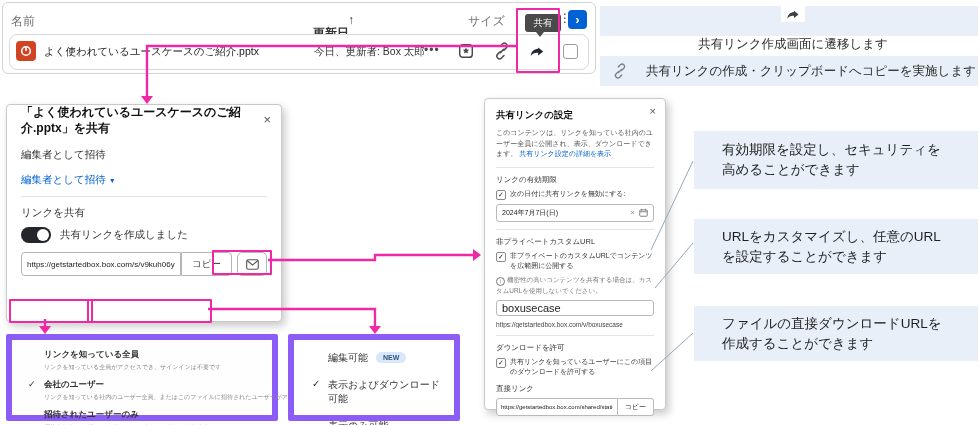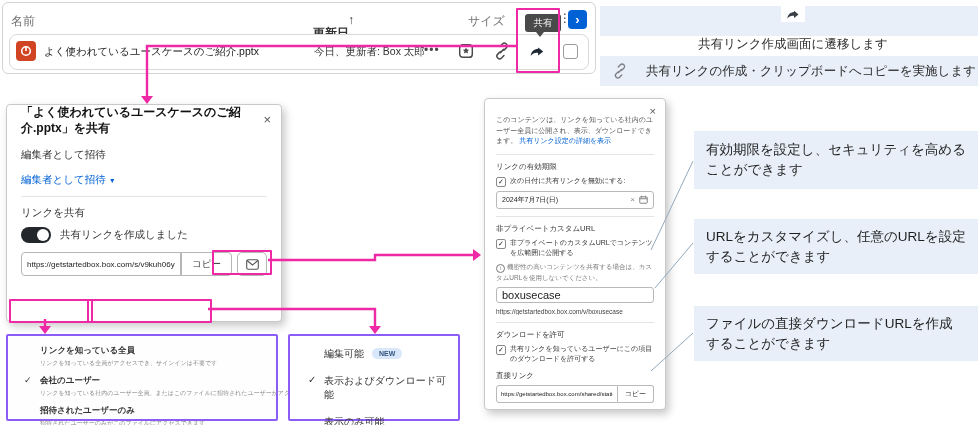--- a/index.html
+++ b/index.html
@@ -43,21 +43,21 @@
   hr.dlg{border:none;border-top:1px solid #e3e3e3;margin:9px 0;}
   .togglerow{display:flex;align-items:center;gap:9px;margin-top:7px;}
   .toggle{width:30px;height:16px;border-radius:8px;background:#23272b;position:relative;flex:0 0 auto;}
   .toggle .knob{position:absolute;right:2px;top:2px;width:12px;height:12px;border-radius:50%;background:#fff;}
   .urlrow{display:flex;margin-top:9px;gap:5px;}
   .url-input{flex:1;min-width:0;height:24px;box-sizing:border-box;border:1px solid #b5b5b5;border-radius:4px 0 0 4px;padding:0 5px;font-size:8px;color:#222;font-family:inherit;}
   .copybtn{height:24px;box-sizing:border-box;border:1px solid #b5b5b5;border-radius:0 4px 4px 0;background:#fff;font-size:9.5px;color:#333;padding:0 10px;margin-left:-5px;}
   .mailbtn{width:30px;height:24px;box-sizing:border-box;border:1px solid #b5b5b5;border-radius:5px;background:#fff;display:flex;align-items:center;justify-content:center;}
   .ddtext{font-size:9.5px;color:#0061d5;white-space:nowrap;}
   
-  .optpanel{background:#fefefe;border:2px solid #8b5cf6;border-radius:2px;box-sizing:border-box;z-index:2;}
+  .optpanel{background:#fefefe;border:6px solid #8b5cf6;border-radius:2px;box-sizing:border-box;z-index:2;}
   .audpanel{left:6px;top:334px;width:272px;height:87px;padding:9px 10px;}
   .opt{position:relative;padding-left:22px;margin-bottom:7px;}
   .opt .ck{position:absolute;left:6px;top:0;font-size:9px;color:#333;}
   .opt-title{font-size:8.5px;font-weight:bold;color:#333;}
   .opt-desc{font-size:6px;color:#8a8a8a;margin-top:2px;}
   .permpanel{left:288px;top:334px;width:172px;height:87px;padding:11px 8px;background:#fff;}
   .popt{position:relative;padding-left:26px;margin-bottom:13px;font-size:10px;color:#333;}
   .popt .ck{position:absolute;left:10px;top:0;font-size:10px;color:#333;}
   .newbadge{display:inline-block;margin-left:8px;background:#d9e7fb;color:#33557d;font-size:7px;font-weight:bold;border-radius:8px;padding:2px 7px;vertical-align:1px;}
   
@@ -72,21 +72,21 @@
   .s-field{margin-top:4px;height:18px;border:1px solid #b9b9b9;border-radius:3px;display:flex;align-items:center;padding:0 5px;font-size:7px;color:#222;background:#fff;box-sizing:border-box;gap:4px;}
   .s-field .grow{flex:1;min-width:0;overflow:hidden;white-space:nowrap;}
   .s-input{margin-top:4px;width:100%;height:16px;box-sizing:border-box;border:1px solid #b9b9b9;border-radius:3px;padding:0 5px;font-size:11px;color:#222;font-family:inherit;}
   .s-preview{font-size:6.5px;color:#444;margin-top:5px;white-space:nowrap;overflow:hidden;}
   .s-note{font-size:6.5px;color:#777;line-height:1.5;margin-top:4px;}
   .infodot{display:inline-flex;width:7px;height:7px;border:1px solid #777;border-radius:50%;font-size:5px;align-items:center;justify-content:center;margin-right:2px;vertical-align:-1px;}
   .dlrow{display:flex;margin-top:4px;}
   .dl-input{flex:1;min-width:0;height:18px;box-sizing:border-box;border:1px solid #b9b9b9;border-radius:3px 0 0 3px;padding:0 4px;font-size:6px;color:#222;font-family:inherit;}
   .dl-copy{height:18px;box-sizing:border-box;border:1px solid #b9b9b9;border-left:none;border-radius:0 3px 3px 0;background:#fff;font-size:7px;color:#333;padding:0 7px;}
   
-  .callout{left:694px;width:284px;background:#e8eff9;display:flex;align-items:center;padding:0 12px;box-sizing:border-box;font-size:13.5px;line-height:1.45;color:#1f1f1f;}
+  .callout{left:694px;width:284px;background:#e8eff9;display:flex;align-items:center;padding:0 28px;box-sizing:border-box;font-size:13.5px;line-height:1.45;color:#1f1f1f;}
   
   #overlay{position:absolute;left:0;top:0;z-index:9;pointer-events:none;}
 </style>
 </head>
 <body>
 
 <div class="abs filelist">
   <span class="abs colhead" style="left:8px;top:10px;">名前</span>
   <span class="abs colhead bold" style="left:310px;top:10px;margin-top:12px;">更新日</span>
   <span class="abs colhead bold" style="left:345px;top:10px;">↑</span>
@@ -212,20 +212,21 @@
   <div class="popt">
     <span class="ck">✓</span>
     <span>表示およびダウンロード可能</span>
   </div>
   <div class="popt">
     <span>表示のみ可能</span>
   </div>
 </div>
 
 <div class="abs panel setdlg">
+  <h2>共有リンクの設定</h2>
   <span class="closex" style="top:7px;right:9px;font-size:11px;">×</span>
   <div class="s-desc">
     <span>このコンテンツは、リンクを知っている社内のユーザー全員に公開され、表示、ダウンロードできます。</span>
     <a href="#" class="bluelink">共有リンク設定の詳細を表示</a>
   </div>
   <hr class="s">
   <div class="s-label">リンクの有効期限</div>
   <div class="s-check">
     <span class="cbx">✓</span>
     <span>次の日付に共有リンクを無効にする:</span>

